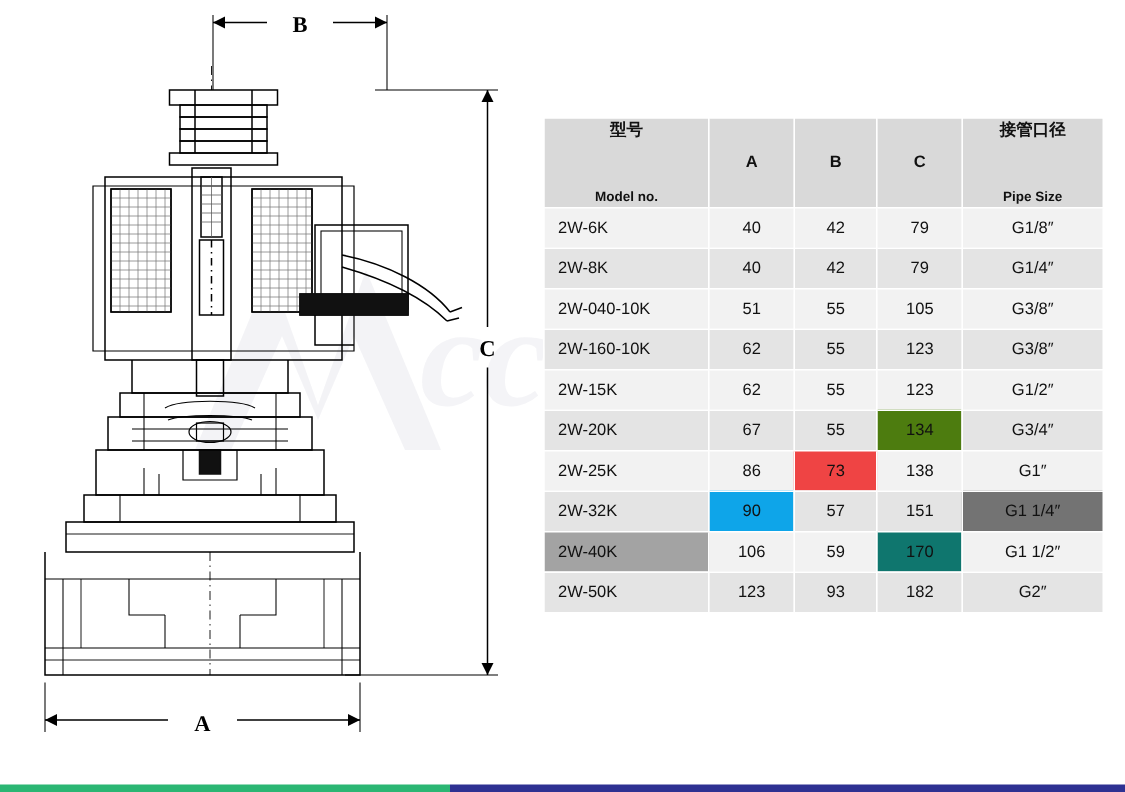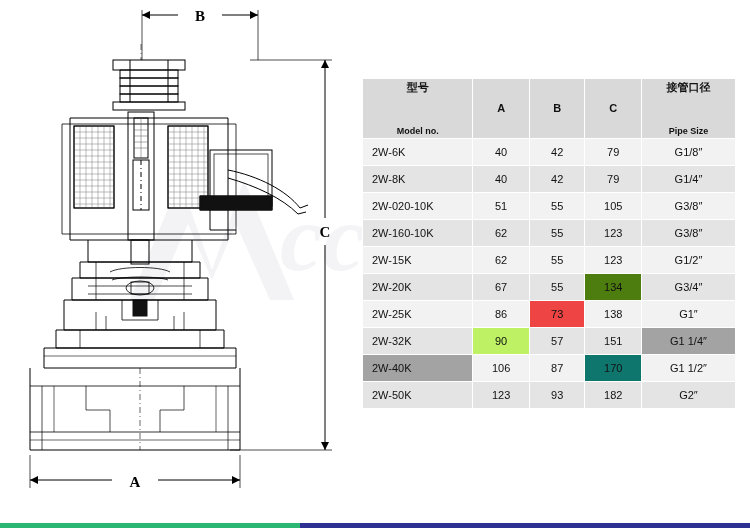--- a/index.html
+++ b/index.html
@@ -322,21 +322,21 @@
             <td style="background: rgb(242, 242, 242);">G1/8″</td>
           </tr>
           <tr class="even">
             <td class="model" style="background: rgb(228, 228, 228);">2W-8K</td>
             <td style="background: rgb(228, 228, 228);">40</td>
             <td style="background: rgb(228, 228, 228);">42</td>
             <td style="background: rgb(228, 228, 228);">79</td>
             <td style="background: rgb(228, 228, 228);">G1/4″</td>
           </tr>
           <tr class="odd">
-            <td class="model" style="background: rgb(242, 242, 242);">2W-020-10K</td>
+            <td class="model" style="background: rgb(242, 242, 242);">2W-040-10K</td>
             <td style="background: rgb(242, 242, 242);">51</td>
             <td style="background: rgb(242, 242, 242);">55</td>
             <td style="background: rgb(242, 242, 242);">105</td>
             <td style="background: rgb(242, 242, 242);">G3/8″</td>
           </tr>
           <tr class="even">
             <td class="model" style="background: rgb(228, 228, 228);">2W-160-10K</td>
             <td style="background: rgb(228, 228, 228);">62</td>
             <td style="background: rgb(228, 228, 228);">55</td>
             <td style="background: rgb(228, 228, 228);">123</td>
@@ -358,29 +358,29 @@
           </tr>
           <tr class="odd">
             <td class="model" style="background: rgb(242, 242, 242);">2W-25K</td>
             <td style="background: rgb(242, 242, 242);">86</td>
             <td style="background: #ef4444;">73</td>
             <td style="background: rgb(242, 242, 242);">138</td>
             <td style="background: rgb(242, 242, 242);">G1″</td>
           </tr>
           <tr class="even">
             <td class="model" style="background: rgb(228, 228, 228);">2W-32K</td>
-            <td style="background: #bef264;">90</td>
+            <td style="background: #0ea5e9;">90</td>
             <td style="background: rgb(228, 228, 228);">57</td>
             <td style="background: rgb(228, 228, 228);">151</td>
-            <td style="background: #a3a3a3; margin-top: 32px;">G1 1/4″</td>
+            <td style="background: #737373; margin-top: 32px;">G1 1/4″</td>
           </tr>
           <tr class="odd">
             <td class="model" style="background: #a3a3a3;">2W-40K</td>
             <td style="background: rgb(242, 242, 242);">106</td>
-            <td style="background: rgb(242, 242, 242);">87</td>
+            <td style="background: rgb(242, 242, 242);">59</td>
             <td style="background: #0f766e;">170</td>
             <td style="background: rgb(242, 242, 242);">G1 1/2″</td>
           </tr>
           <tr class="even">
             <td class="model" style="background: rgb(228, 228, 228);">2W-50K</td>
             <td style="background: rgb(228, 228, 228);">123</td>
             <td style="background: rgb(228, 228, 228);">93</td>
             <td style="background: rgb(228, 228, 228);">182</td>
             <td style="background: rgb(228, 228, 228);">G2″</td>
           </tr>

